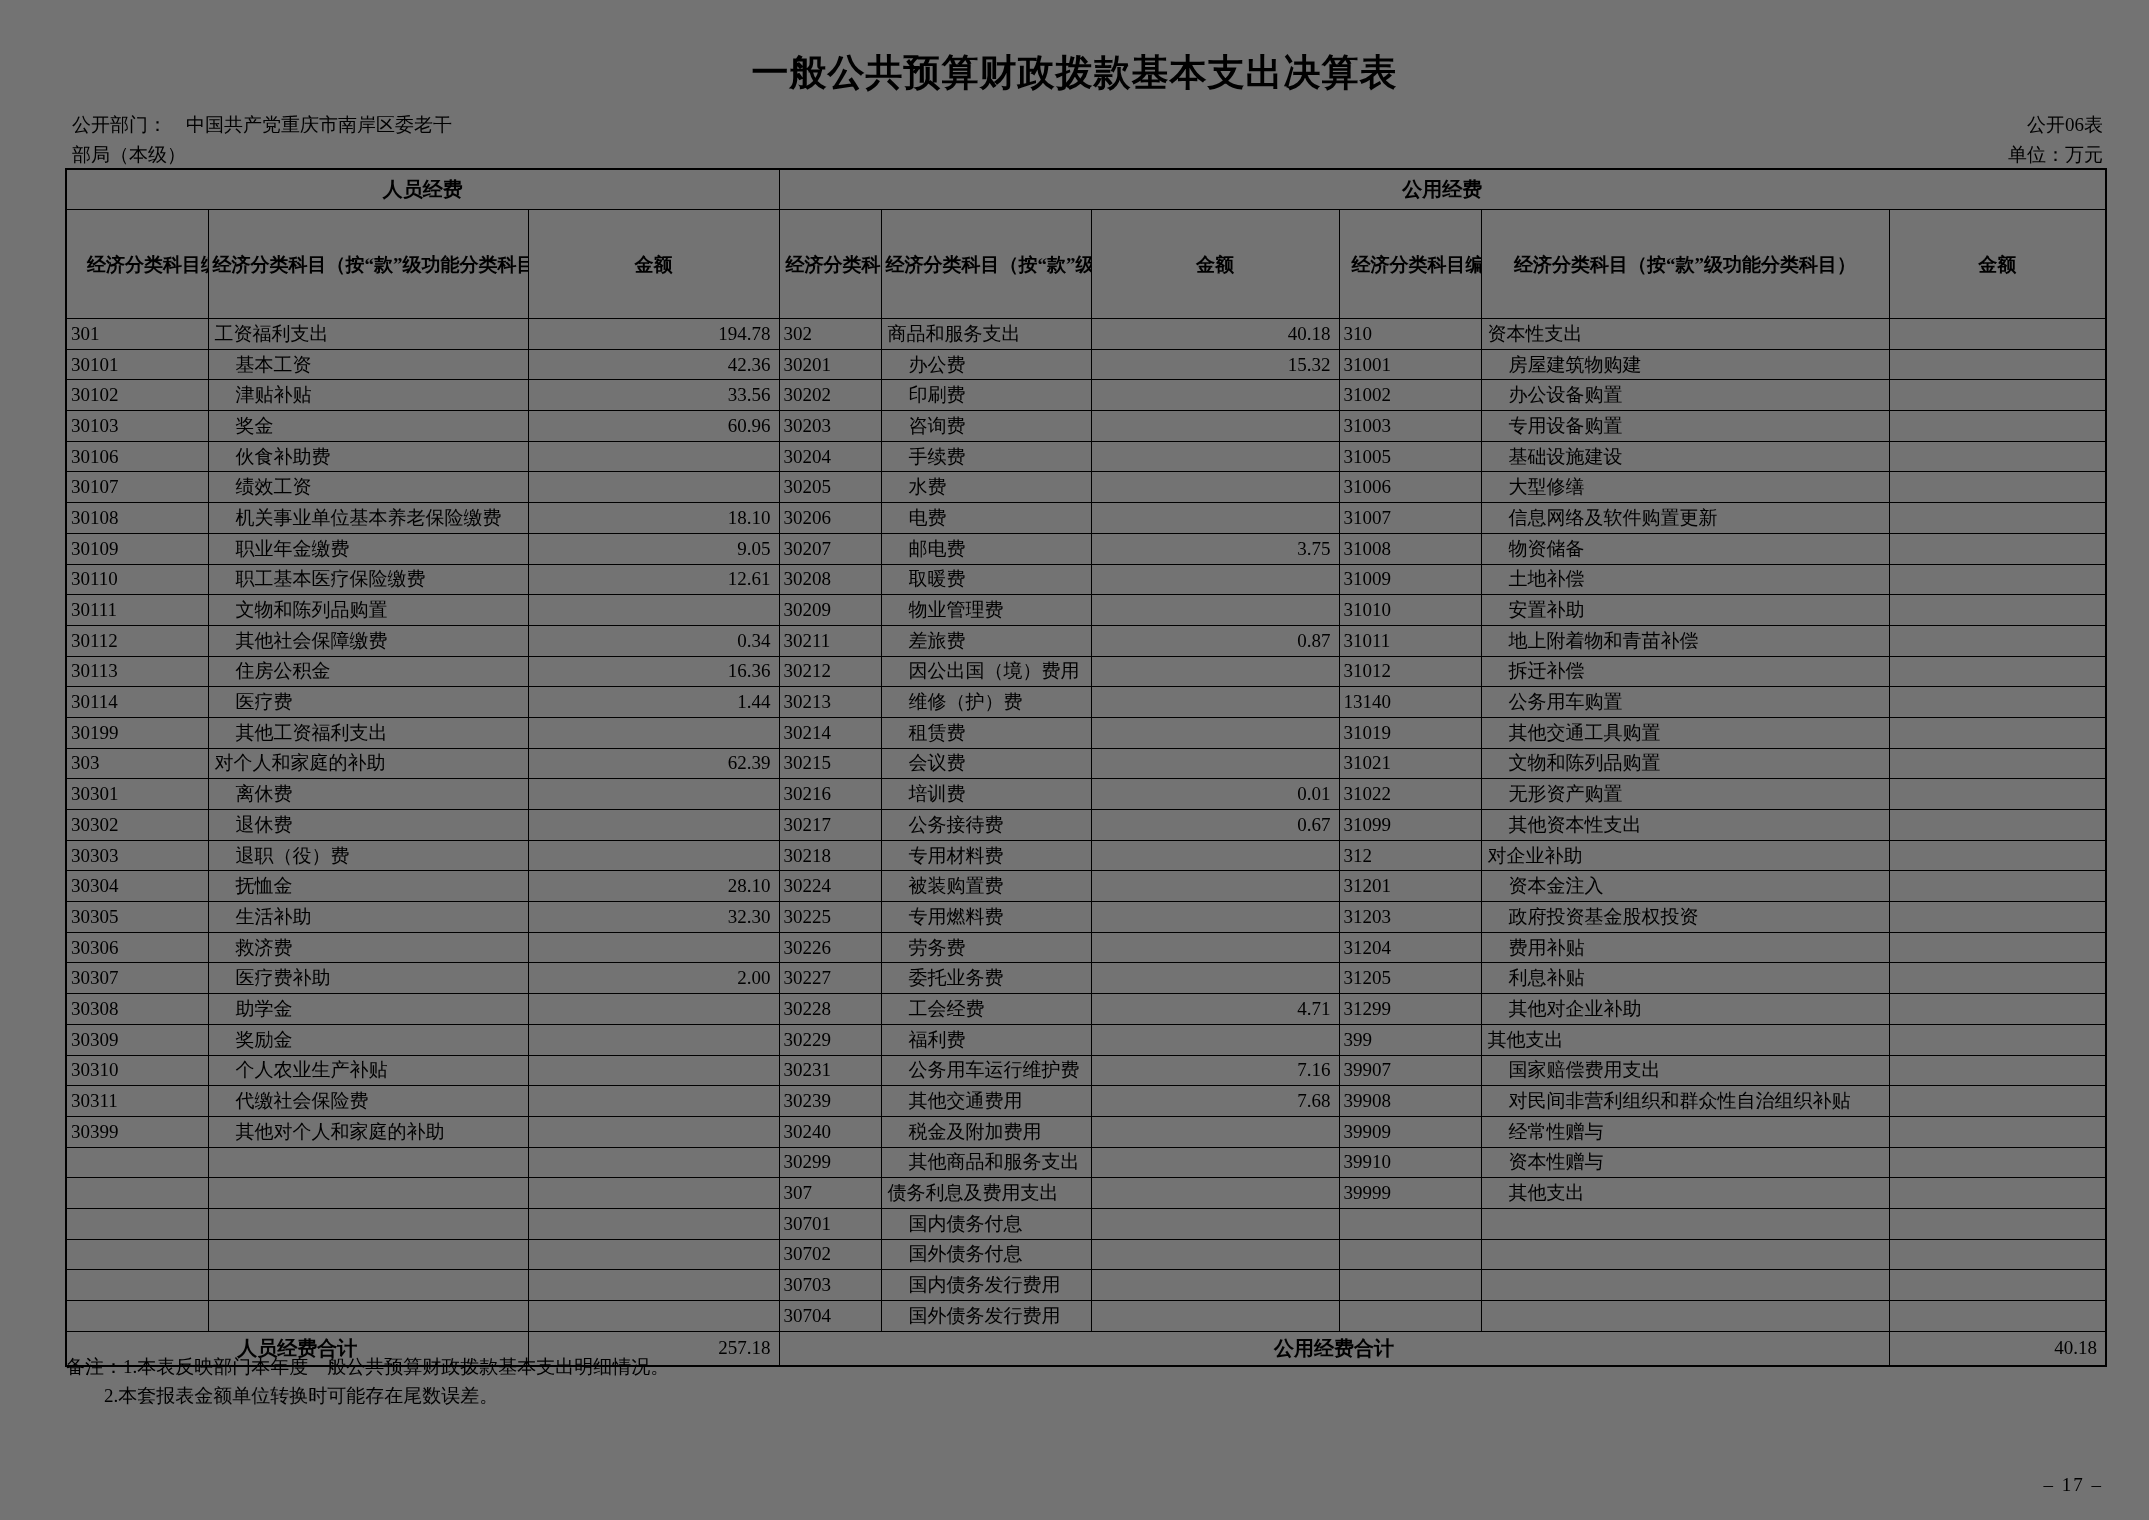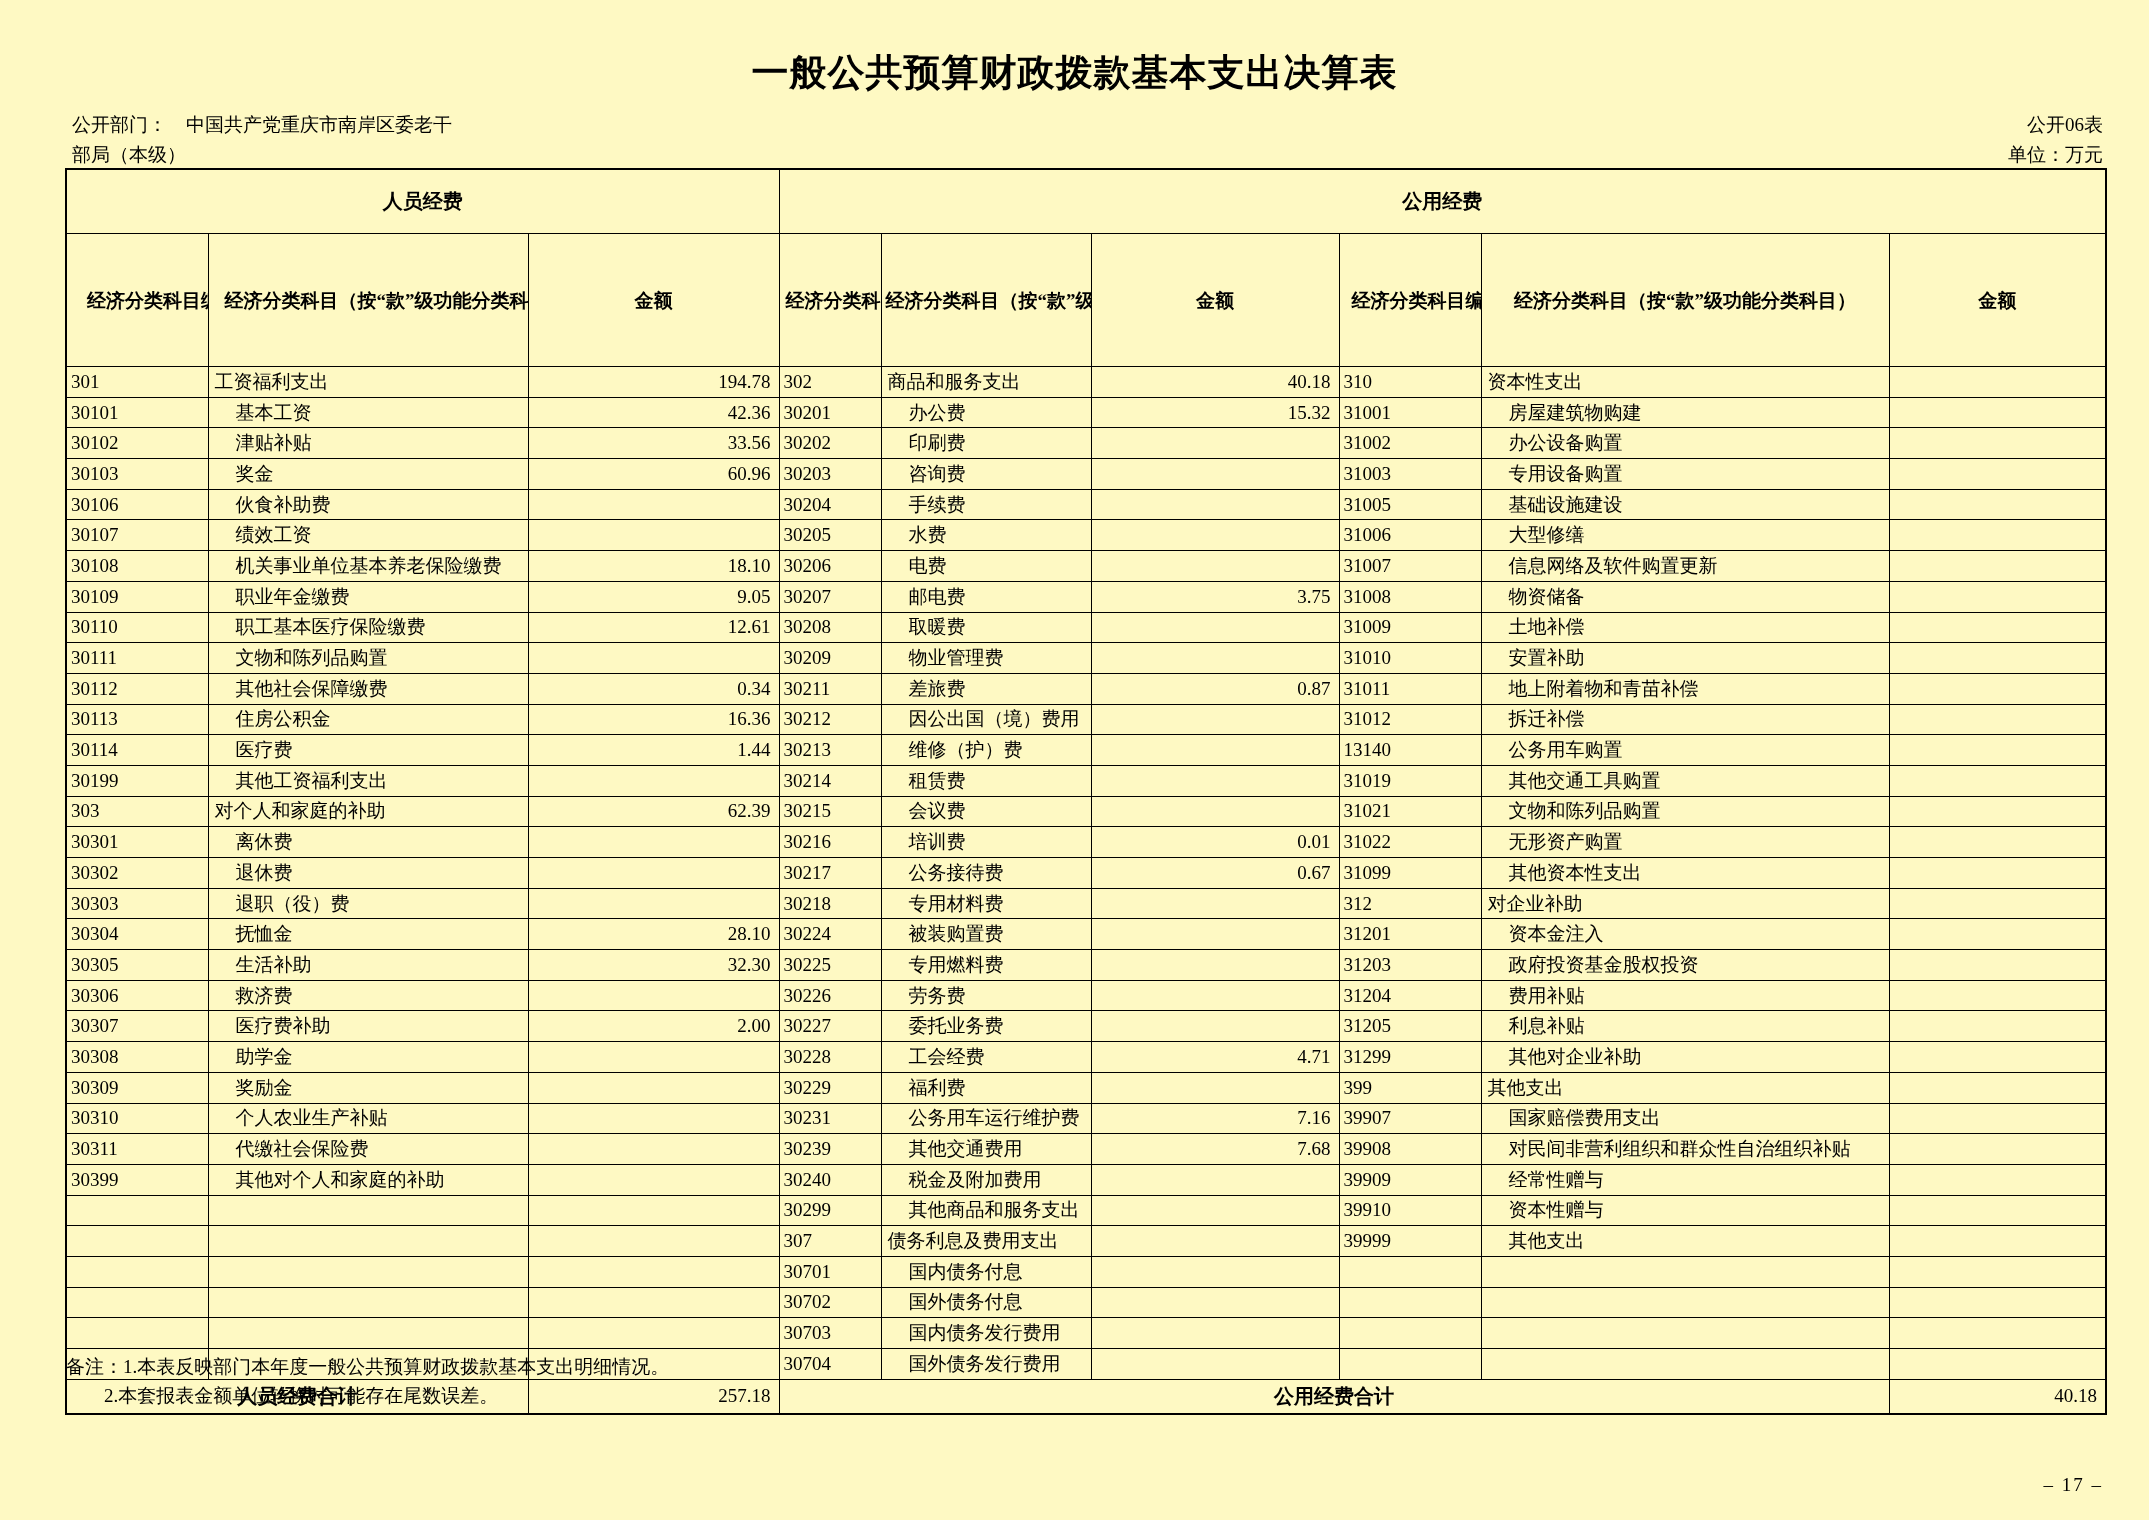--- a/index.html
+++ b/index.html
@@ -1,27 +1,27 @@
 <!DOCTYPE html>
 <html><head>
 <meta charset="utf-8">
 <style>
   html,body{margin:0;padding:0;background:#e8e8e8;}
-  .page{position:relative;width:2149px;height:1520px;background:#fef9c3;color:#000;
+  .page{position:relative;width:2149px;height:1520px;background:#737373;color:#000;
         font-family:"Liberation Serif","DejaVu Serif",serif;overflow:hidden;}
   .title{position:absolute;top:48px;left:0;width:100%;text-align:center;margin:0;
          font-size:37px;font-weight:bold;letter-spacing:1px;
          font-family:"Liberation Sans","DejaVu Sans",sans-serif;}
   .dept{position:absolute;left:72px;top:110px;font-size:19px;line-height:30px;width:520px;}
   .meta-right{position:absolute;right:46px;top:110px;font-size:19px;line-height:30px;text-align:right;}
   table.main{position:absolute;left:65px;top:168px;width:2040px;border-collapse:collapse;
              table-layout:fixed;font-size:19px;}
   table.main th,table.main td{border:1px solid #000;overflow:hidden;white-space:nowrap;}
   table.main{border:2px solid #000;}
-  thead th{font-weight:bold;padding:16px;text-align:center;vertical-align:middle;}
+  thead th{font-weight:bold;padding:4px;text-align:center;vertical-align:middle;}
   .band-row th{height:31px;font-size:20px;font-family:"Liberation Sans","DejaVu Sans",sans-serif;}
   .col-header-row th{height:100px;line-height:29px;font-size:19px;white-space:normal;}
   th.h-code1{padding:0 20px;}
   th.h-code2{padding:0 6px;}
   th.h-code3{padding:0 12px;}
   th.h-subj2{padding:0 4px;}
   tbody td{height:29.7px;padding:0;}
   td.code{text-align:left;padding-left:4px;}
   td.subject{text-align:left;padding-left:6px;}
   td.subject.lvl2{padding-left:27px;}

